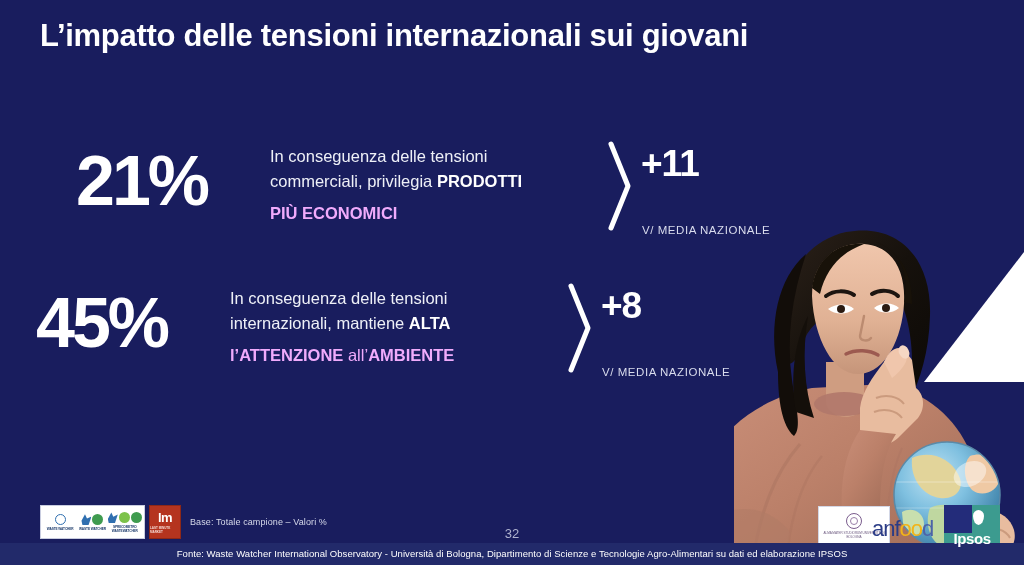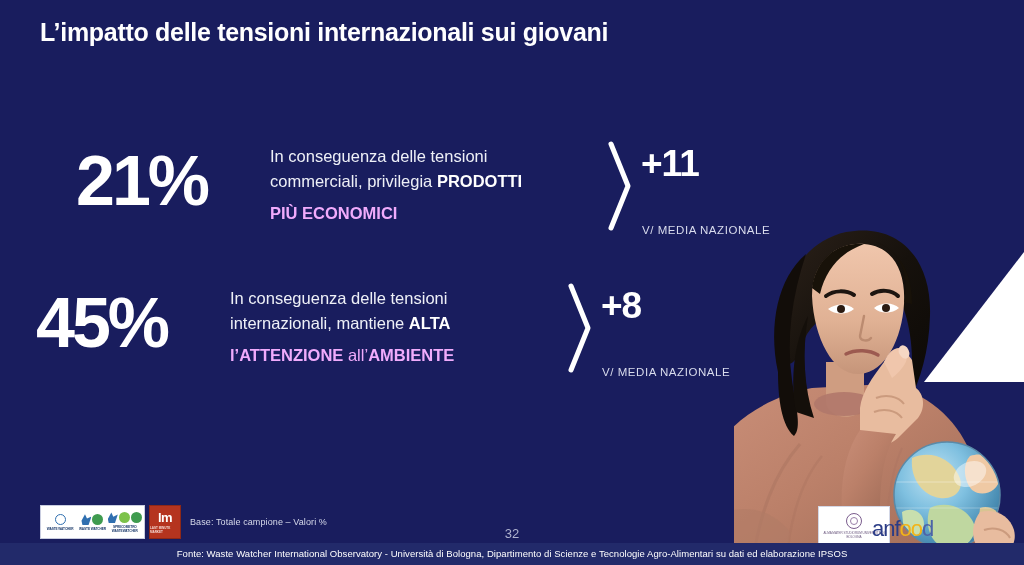--- a/index.html
+++ b/index.html
@@ -24,21 +24,21 @@
   
   #white-wedge {
     position:absolute; right:0; top:40px; width:100px; height:130px;
     background:#ffffff;
     clip-path:polygon(100% 0%, 100% 100%, 0% 100%);
   }
 
   
   #title {
     position:absolute; left:40px; top:18px;
-    font-size:25px; font-weight:bold; letter-spacing:-0.3px;
+    font-size:31px; font-weight:bold; letter-spacing:-0.3px;
     color:#ffffff; white-space:nowrap;
     font-stretch:condensed;
   }
 
   
   .stat-row { position:absolute; left:36px; width:760px; height:120px; }
   #stat-row-0 { top:138px;margin-left:40px; }
   #stat-row-1 { top:280px; }
 
   .pct {
@@ -367,18 +367,23 @@
   <div id="base-note">Base: Totale campione – Valori %</div>
   <div id="page-num">32</div>
 
   <div id="logo-unibo">
     <div class="seal"></div>
     <div class="ub-txt">ALMA MATER STUDIORUM UNIVERSITÀ DI BOLOGNA</div>
   </div>
 
   <div id="logo-anfo"><span>anf</span><span class="oo">oo</span><span class="tail">d</span></div>
 
+  <div id="logo-ipsos">
+    <div class="ip-mark"></div>
+    <div class="ip-drop"></div>
+    <div class="ip-name">Ipsos</div>
+  </div>
 
   <div id="source-bar">
     <div id="source-text">Fonte: Waste Watcher International Observatory - Università di Bologna, Dipartimento di Scienze e Tecnologie Agro-Alimentari su dati ed elaborazione IPSOS</div>
   </div>
 
 </div>
 
 </body></html>

